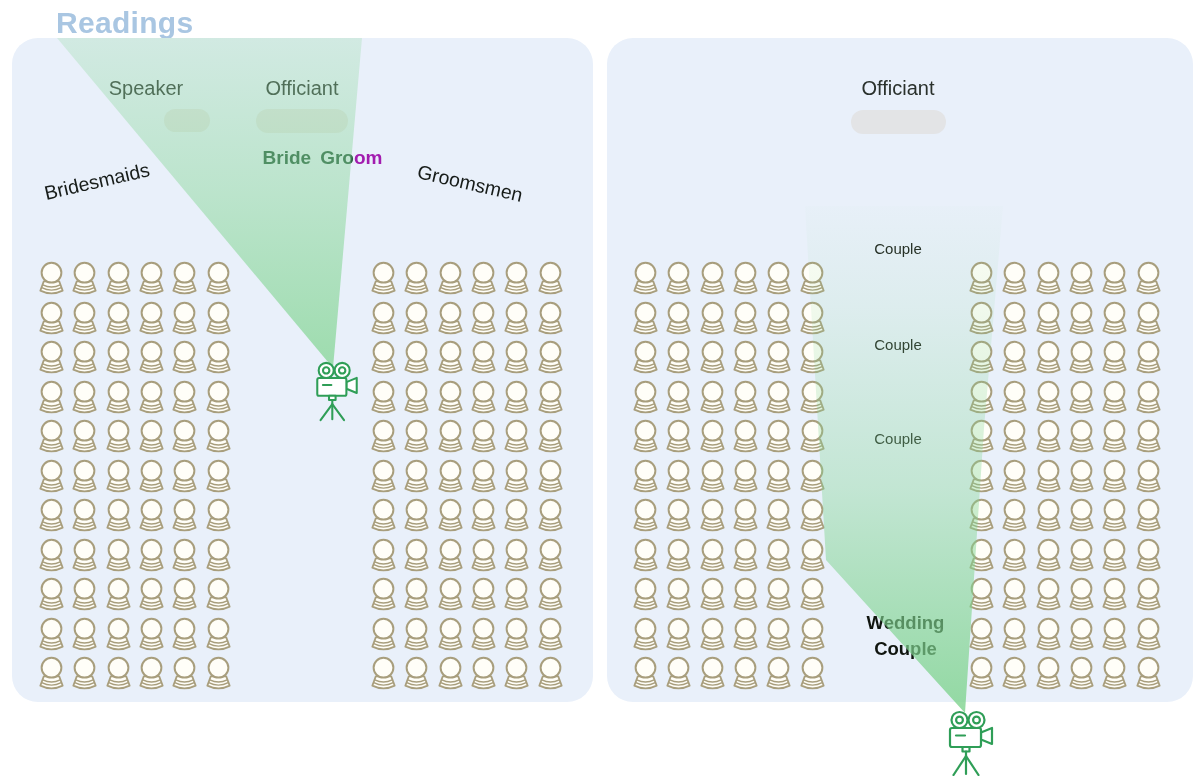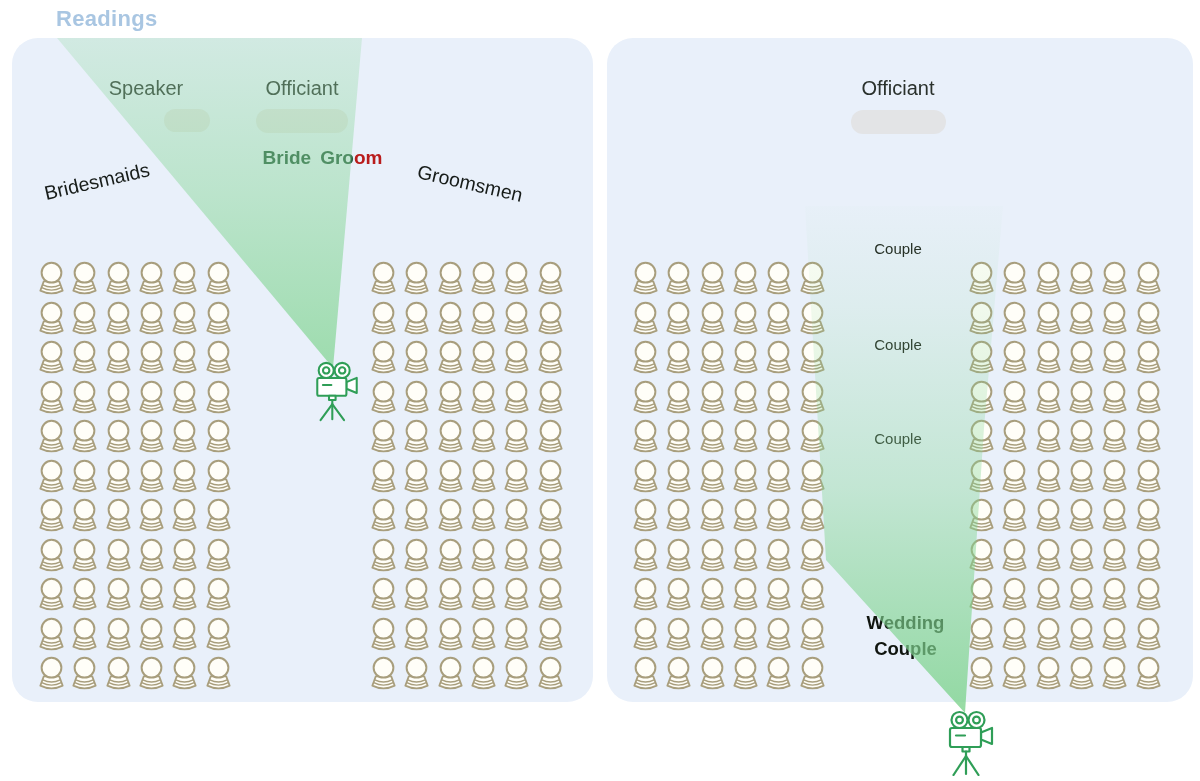--- a/index.html
+++ b/index.html
@@ -6,40 +6,40 @@
   .page{
     position:relative;width:1200px;height:781px;overflow:hidden;
     font-family:"Liberation Sans","DejaVu Sans",sans-serif;background:#ffffff;
   }
   .panel{
     position:absolute;top:38px;height:664px;background:#e9f0fa;border-radius:26px;
   }
   .panel.left{left:12px;width:581px;}
   .panel.right{left:607px;width:586px;}
   .panel-title{
-    position:absolute;top:6px;font-size:22px;font-weight:700;color:#a9c6e2;
+    position:absolute;top:6px;font-size:30px;font-weight:700;color:#a9c6e2;
     letter-spacing:.3px;white-space:nowrap;
   }
   .title-left{left:56px;}
   .title-right{left:645px;}
   .label{position:absolute;text-align:center;color:#39423e;}
   .lbl-speaker{left:100px;top:77px;width:92px;font-size:20px;}
   .lbl-officiant-l{left:252px;top:77px;width:100px;font-size:20px;}
   .lbl-officiant-r{left:848px;top:77px;width:100px;font-size:20px;color:#2a312c;}
   .pill{position:absolute;background:#e2e4e5;border-radius:12px;}
   .pill-speaker{left:164px;top:109px;width:46px;height:23px;}
   .pill-officiant-l{left:256px;top:109px;width:92px;height:24px;}
   .pill-officiant-r{left:851px;top:110px;width:95px;height:24px;background:#e3e4e6;}
   .bride-groom{
     left:250px;top:147px;width:145px;font-size:19px;font-weight:700;
     display:flex;justify-content:center;gap:9px;white-space:nowrap;
   }
   .bride{color:#2e6045;}
   .groom .g-green{color:#2e6045;}
-  .groom .g-dark{color:#b91c1c;}
+  .groom .g-dark{color:#a21caf;}
   .lbl-bridesmaids{
     left:31px;top:170px;width:132px;font-size:19.5px;color:#171c19;
     transform:rotate(-13deg);transform-origin:center;white-space:nowrap;
   }
   .lbl-groomsmen{
     left:404px;top:172px;width:132px;font-size:19.5px;color:#171c19;
     transform:rotate(13deg);transform-origin:center;white-space:nowrap;
   }
   .lbl-couple{width:80px;font-size:15px;color:#20261f;left:858px;}
   .couple-1{top:240px;}

